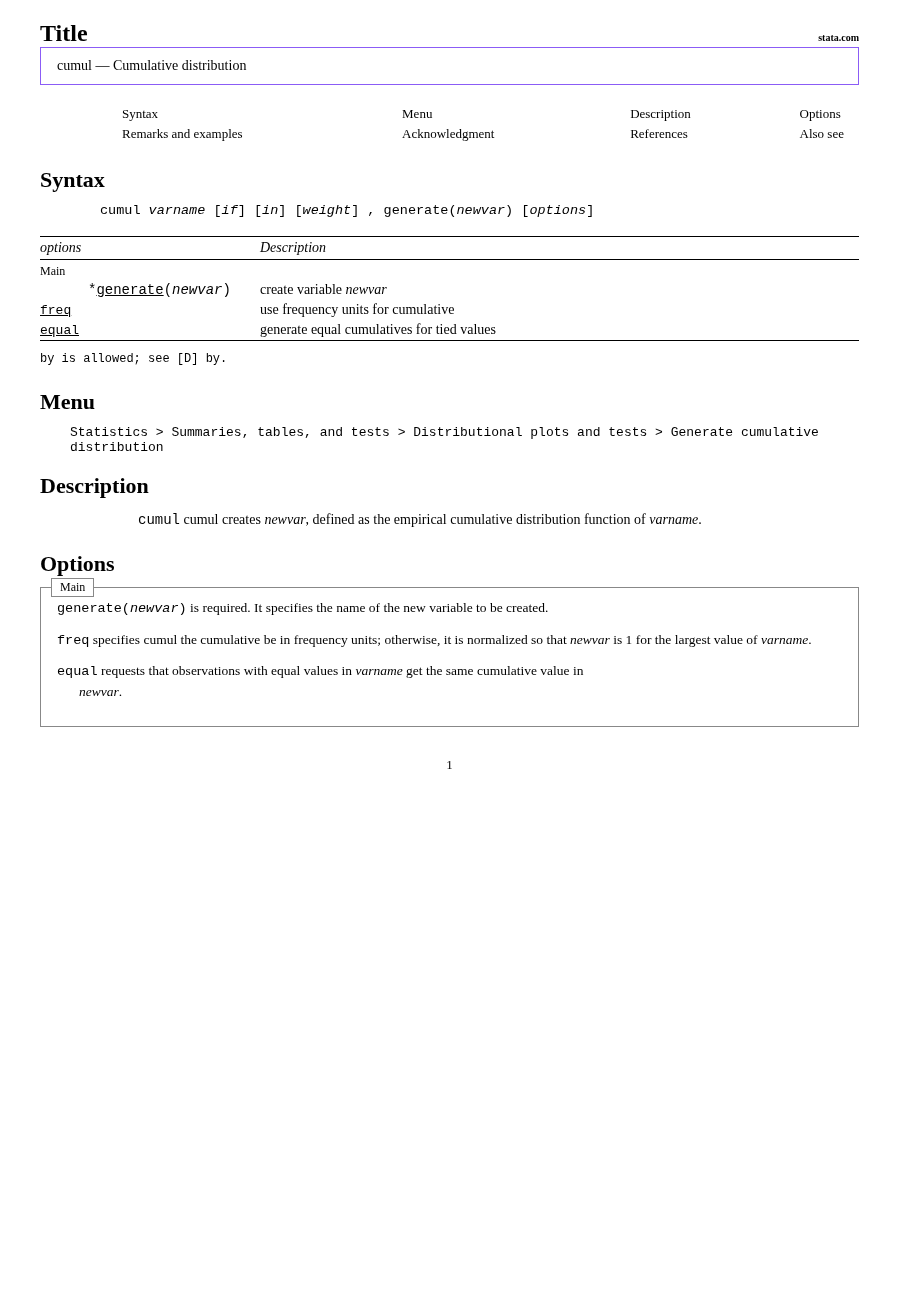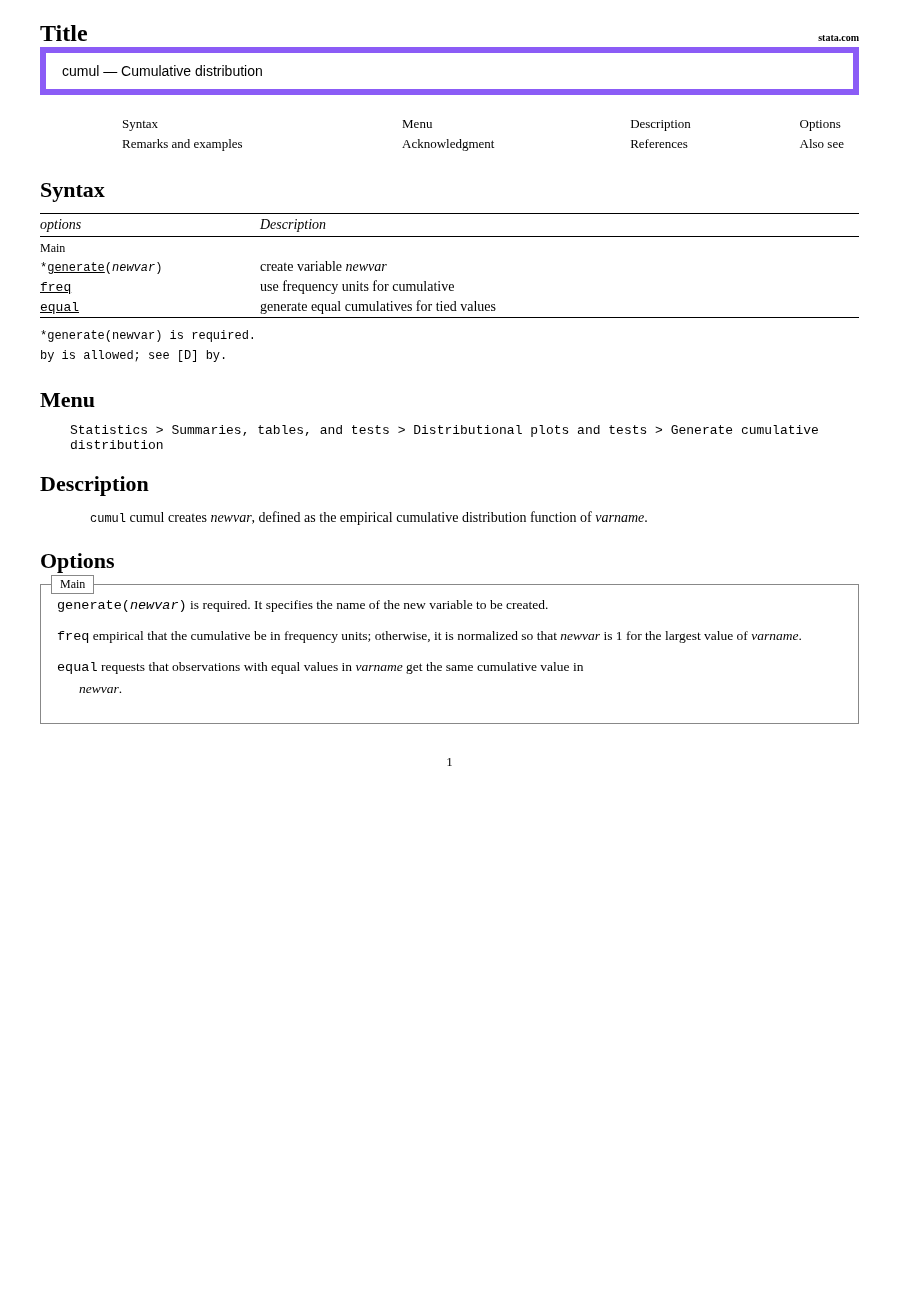--- a/index.html
+++ b/index.html
@@ -21,24 +21,24 @@
     .page-title {
       font-size: 24px;
       font-weight: bold;
     }
     .stata-com {
       font-size: 10px;
       font-weight: bold;
     }
 
     .title-box {
-      border: 6px solid #8b5cf6;
+      border: 1px solid #8b5cf6;
       padding: 10px 16px;
       margin-bottom: 18px;
-      font-family: Liberation Sans, sans-serif;
+      font-family: Liberation Serif, serif;
       font-size: 14px;
     }
 
     .nav-table {
       width: 100%;
       margin-bottom: 22px;
       margin-left: 80px;
     }
     .nav-table td {
       padding: 1px 30px 1px 0;
@@ -90,22 +90,23 @@
       border-bottom: 1px solid #000;
     }
     .opt-name {
       font-family: "Courier New", Courier, monospace;
       font-size: 13px;
       text-decoration: underline;
       white-space: nowrap;
     }
     .opt-name-no-ul {
       font-family: "Courier New", Courier, monospace;
-      font-size: 12px;
+      font-size: 14px;
       white-space: nowrap;
+      margin-left: 48px;
     }
     .opt-desc {
       padding-left: 20px;
     }
     .opt-desc em {
       font-style: italic;
     }
 
     .footnotes {
       font-family: "Courier New", Courier, monospace;
@@ -195,20 +196,23 @@
       <td>Acknowledgment</td>
       <td>References</td>
       <td>Also see</td>
     </tr>
   </tbody>
 </table>
 
 <div>
   <div class="section-heading">Syntax</div>
 
+  <div class="syntax-line">
+    <span>cumul </span><em>varname</em><span> [<em>if</em>]  [<em>in</em>]  [<em>weight</em>] ,  <span style="font-family:'Courier New',monospace;">generate</span>(<em>newvar</em>)  [<em>options</em>]</span>
+  </div>
 
   <table class="options-table">
     <thead>
       <tr>
         <th class="col1"><em>options</em></th>
         <th>Description</th>
       </tr>
     </thead>
     <tbody>
       <tr class="group-label">
@@ -230,21 +234,20 @@
       <tr>
         <td class="col1">
           <span class="opt-name">equal</span>
         </td>
         <td class="opt-desc">generate equal cumulatives for tied values</td>
       </tr>
     </tbody>
   </table>
 
   <div class="footnotes">
-    <div><span>*generate(newvar) is required.</span></div>
     <div><span>by is allowed; see [D] by.</span></div>
   </div>
 </div>
 
 <div>
   <div class="section-heading">Menu</div>
   <div class="menu-path">Statistics &gt; Summaries, tables, and tests &gt; Distributional plots and tests &gt; Generate cumulative distribution</div>
 </div>
 
 <div>
@@ -259,21 +262,21 @@
   <div class="section-heading">Options</div>
 
   <div class="options-section">
     <span class="options-tab">Main</span>
 
     <div class="opt-para">
       <span class="code">generate(<em>newvar</em>)</span><span> is required. It specifies the name of the new variable to be created.</span>
     </div>
 
     <div class="opt-para">
-      <span class="code">freq</span><span> empirical that the cumulative be in frequency units; otherwise, it is normalized so that </span><em>newvar</em><span> is 1 for the largest value of </span><em>varname</em><span>.</span>
+      <span class="code">freq</span><span> specifies cumul the cumulative be in frequency units; otherwise, it is normalized so that </span><em>newvar</em><span> is 1 for the largest value of </span><em>varname</em><span>.</span>
     </div>
 
     <div class="opt-para">
       <span class="code">equal</span><span> requests that observations with equal values in </span><em>varname</em><span> get the same cumulative value in</span>
       <span class="indent"><em>newvar</em>.</span>
     </div>
   </div>
 </div>
 
 <div class="page-footer">

